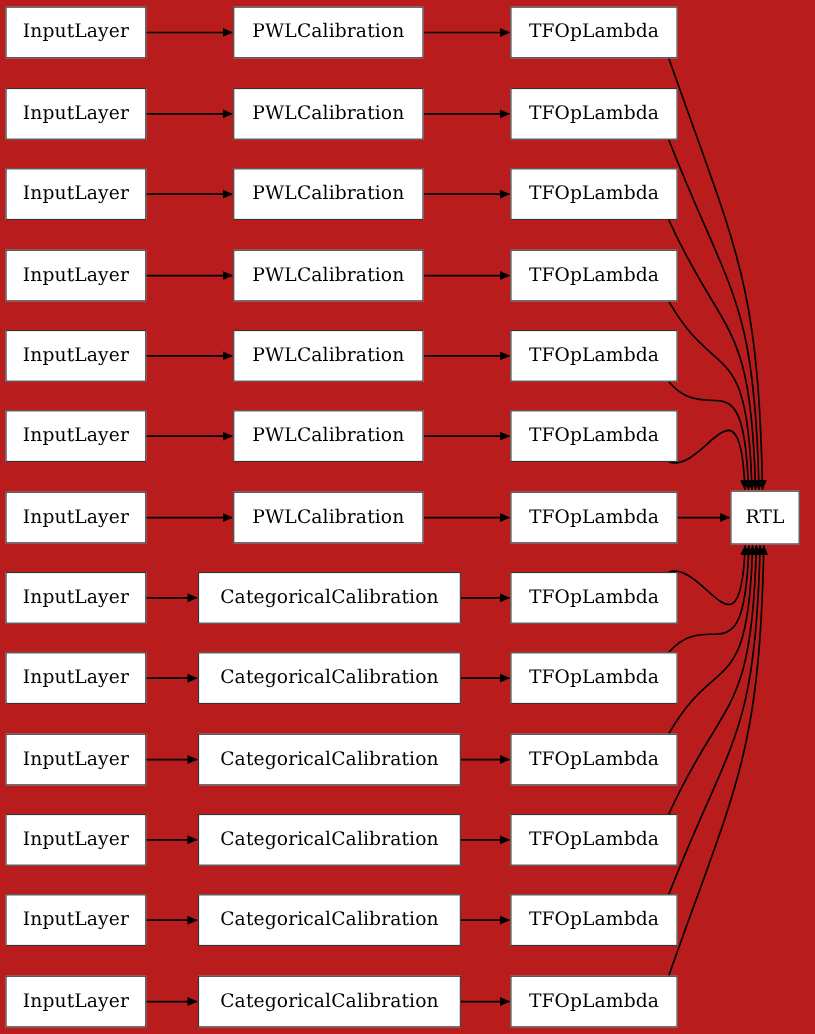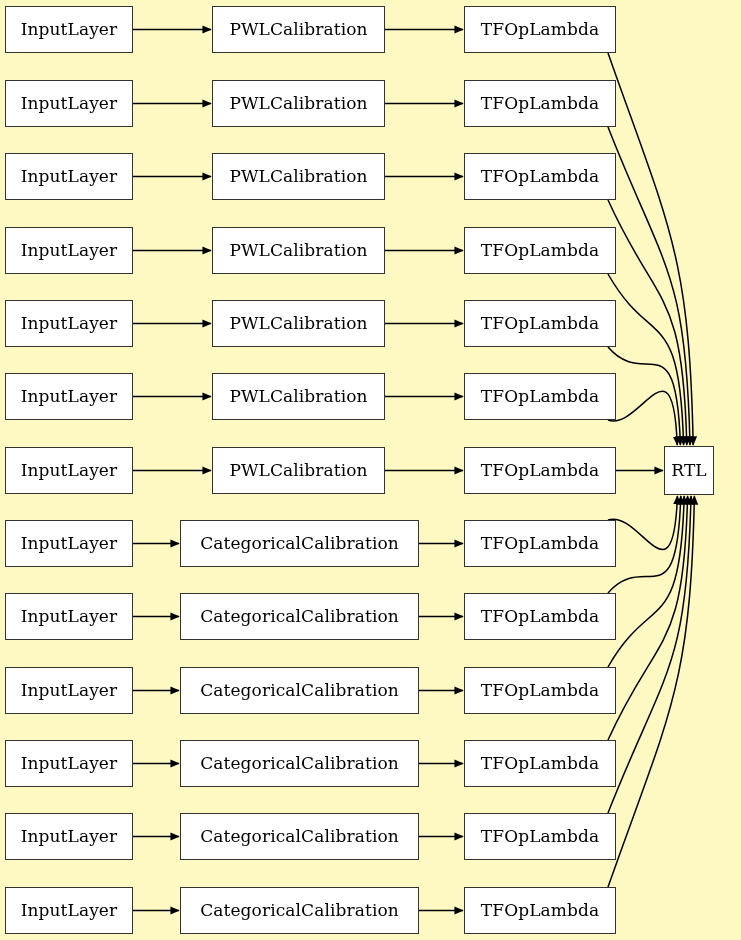--- a/index.html
+++ b/index.html
@@ -10,21 +10,21 @@
   body {
     width: 741px;
     height: 940px;
     font-family: "DejaVu Serif", "Liberation Serif", serif;
     overflow: hidden;
   }
   #graph {
     position: relative;
     width: 741px;
     height: 940px;
-    background: #fef9c3;
+    background: #b91c1c;
   }
   #edges {
     position: absolute;
     left: 0;
     top: 0;
     width: 741px;
     height: 940px;
     pointer-events: none;
   }
   .node {
@@ -209,17 +209,17 @@
       </div>
       <div class="node" style="left: 5px; top: 887px; width: 128px; height: 47px;">
         <span class="node-label">InputLayer</span>
       </div>
       <div class="node" style="left: 180px; top: 887px; width: 239px; height: 47px;">
         <span class="node-label">CategoricalCalibration</span>
       </div>
       <div class="node" style="left: 464px; top: 887px; width: 152px; height: 47px;">
         <span class="node-label">TFOpLambda</span>
       </div>
-      <div class="node" style="left: 664px; top: 446px; width: 50px; height: 49px;">
+      <div class="node" style="left: 664px; top: 446px; width: 63px; height: 49px;">
         <span class="node-label">RTL</span>
       </div>
     </div>
 </div>
 
 </body></html>

